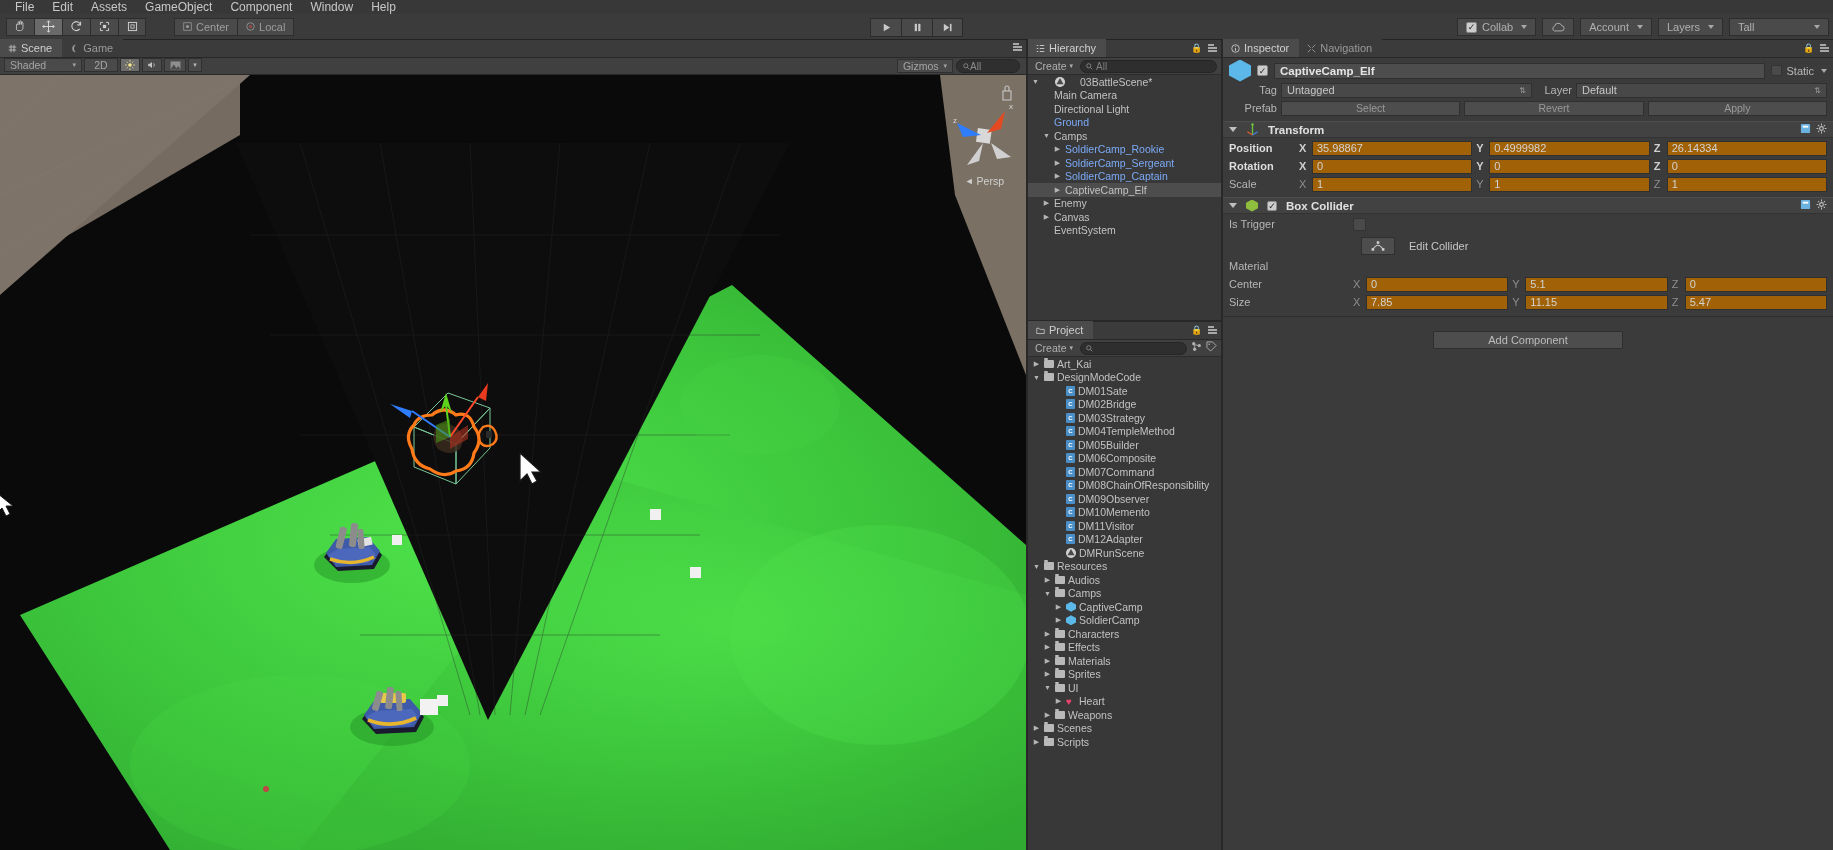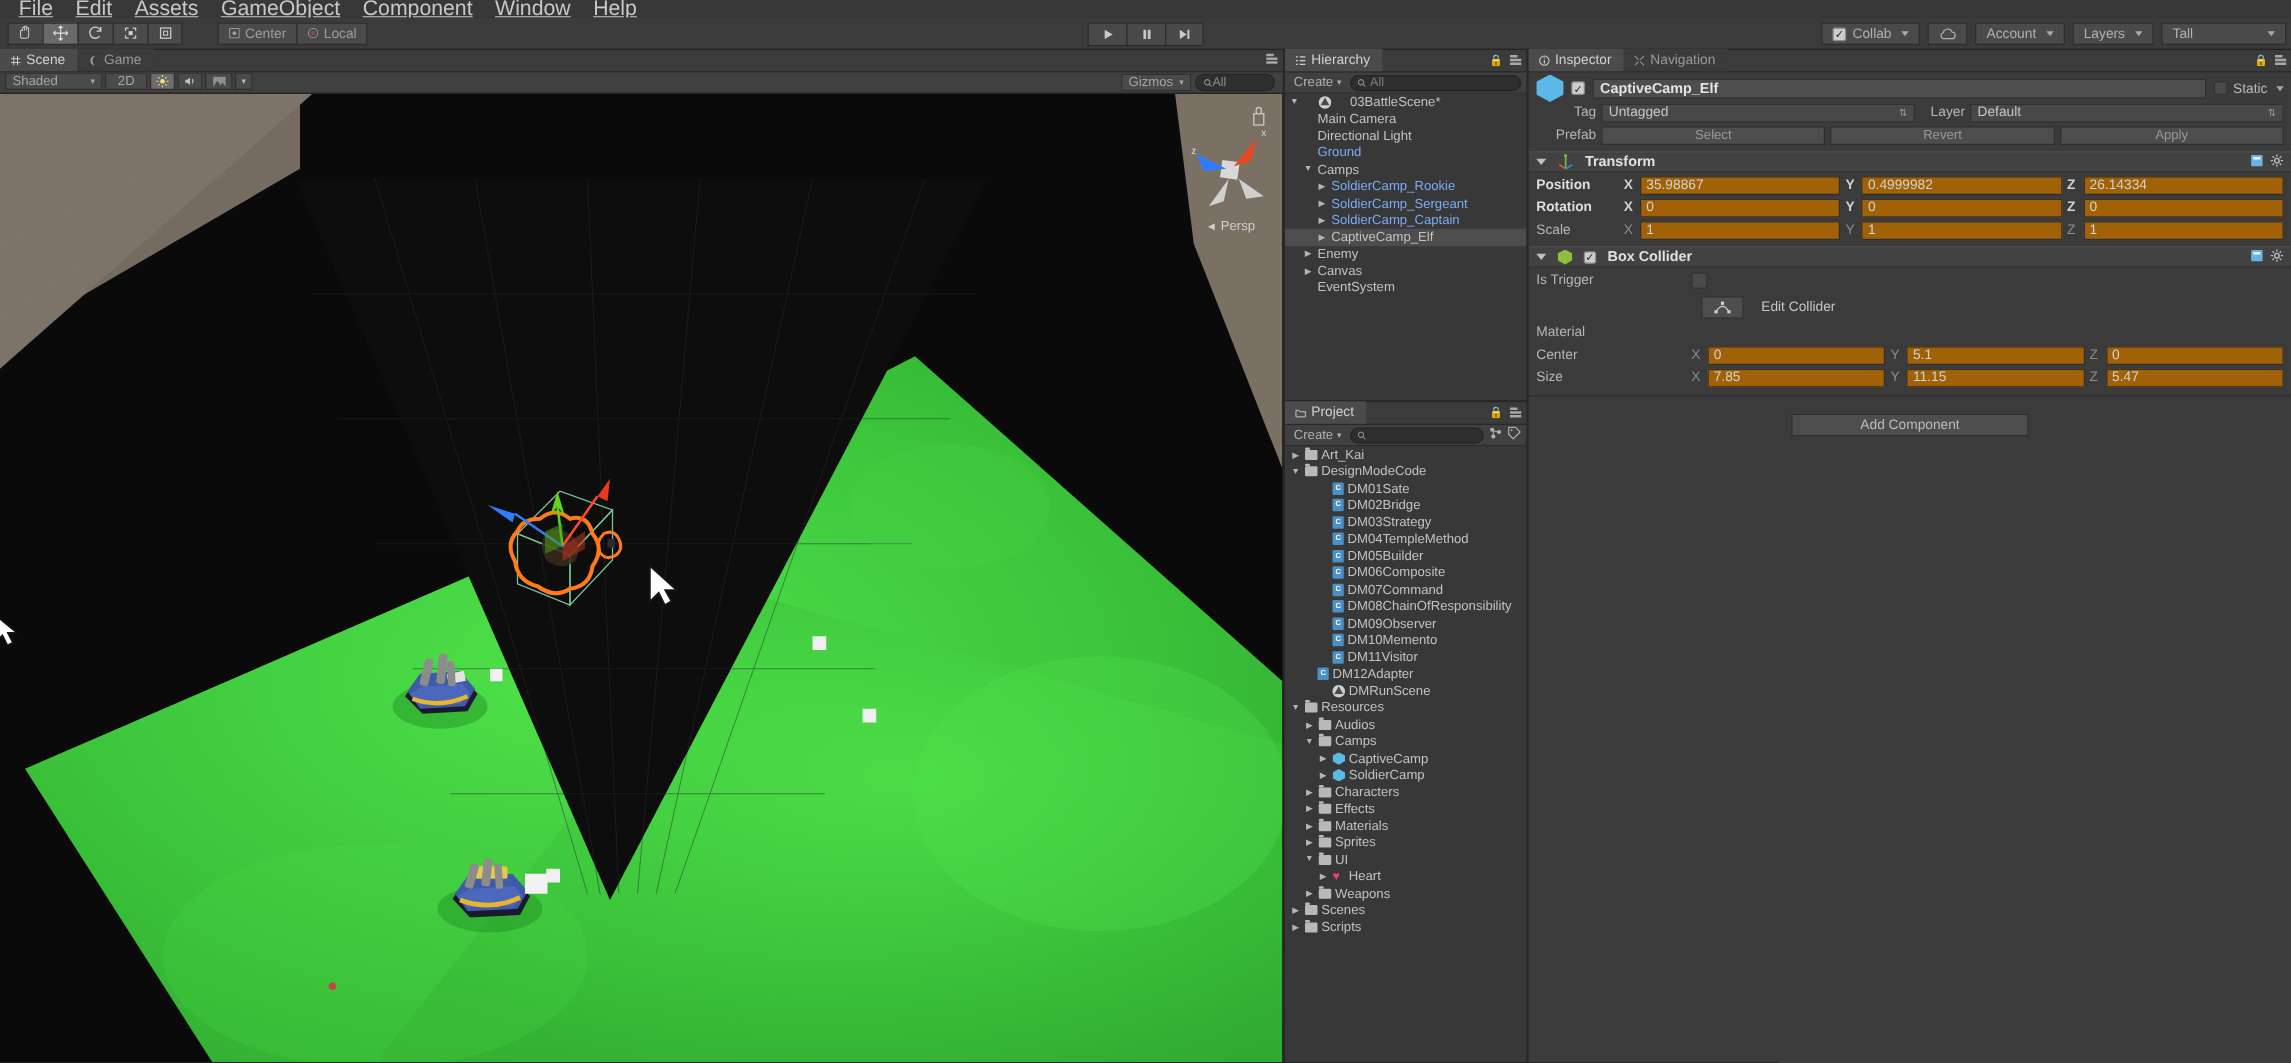--- a/index.html
+++ b/index.html
@@ -12,22 +12,22 @@
     overflow: hidden;
   }
   .app { position: relative; width: 1833px; height: 850px; }
 
   
   .menubar {
     position: absolute; left:0; top:0; width:1833px; height:14px;
     background:#383838; display:flex; align-items:center; padding-left:6px;
   }
   .menubar .mi {
-    font-size:17px; color:#c8c8c8; padding:0 9px; line-height:14px;
-    white-space:nowrap; cursor:default;text-decoration:underline;
+    font-size:12px; color:#c8c8c8; padding:0 9px; line-height:14px;
+    white-space:nowrap; cursor:default;
   }
 
   
   .toolbar {
     position:absolute; left:0; top:14px; width:1833px; height:26px;
     background:#3b3b3b; border-bottom:1px solid #232323;
     display:flex; align-items:center;
   }
   .tgroup { display:flex; align-items:center; }
   .tbtn {
@@ -721,21 +721,21 @@
         <div class="prow" style="padding-left: 26px;">
           <span class="arrow none">·</span>
           <span class="csicon">C</span>
           <span>DM10Memento</span>
         </div>
         <div class="prow" style="padding-left: 26px;">
           <span class="arrow none">·</span>
           <span class="csicon">C</span>
           <span>DM11Visitor</span>
         </div>
-        <div class="prow" style="padding-left: 14px;">
+        <div class="prow" style="padding-left: 26px;">
           <span class="arrow none">·</span>
           <span class="csicon">C</span>
           <span>DM12Adapter</span>
         </div>
         <div class="prow" style="padding-left: 26px;">
           <span class="arrow none">·</span>
           <span class="unity-ico"><svg width="10" height="10" viewBox="0 0 12 12">
               <circle cx="6" cy="6" r="5.4" fill="#cfcfcf"></circle>
               <path d="M6 1.2L10.2 8.6H1.8z" fill="#4a4a4a"></path>
             </svg></span>

